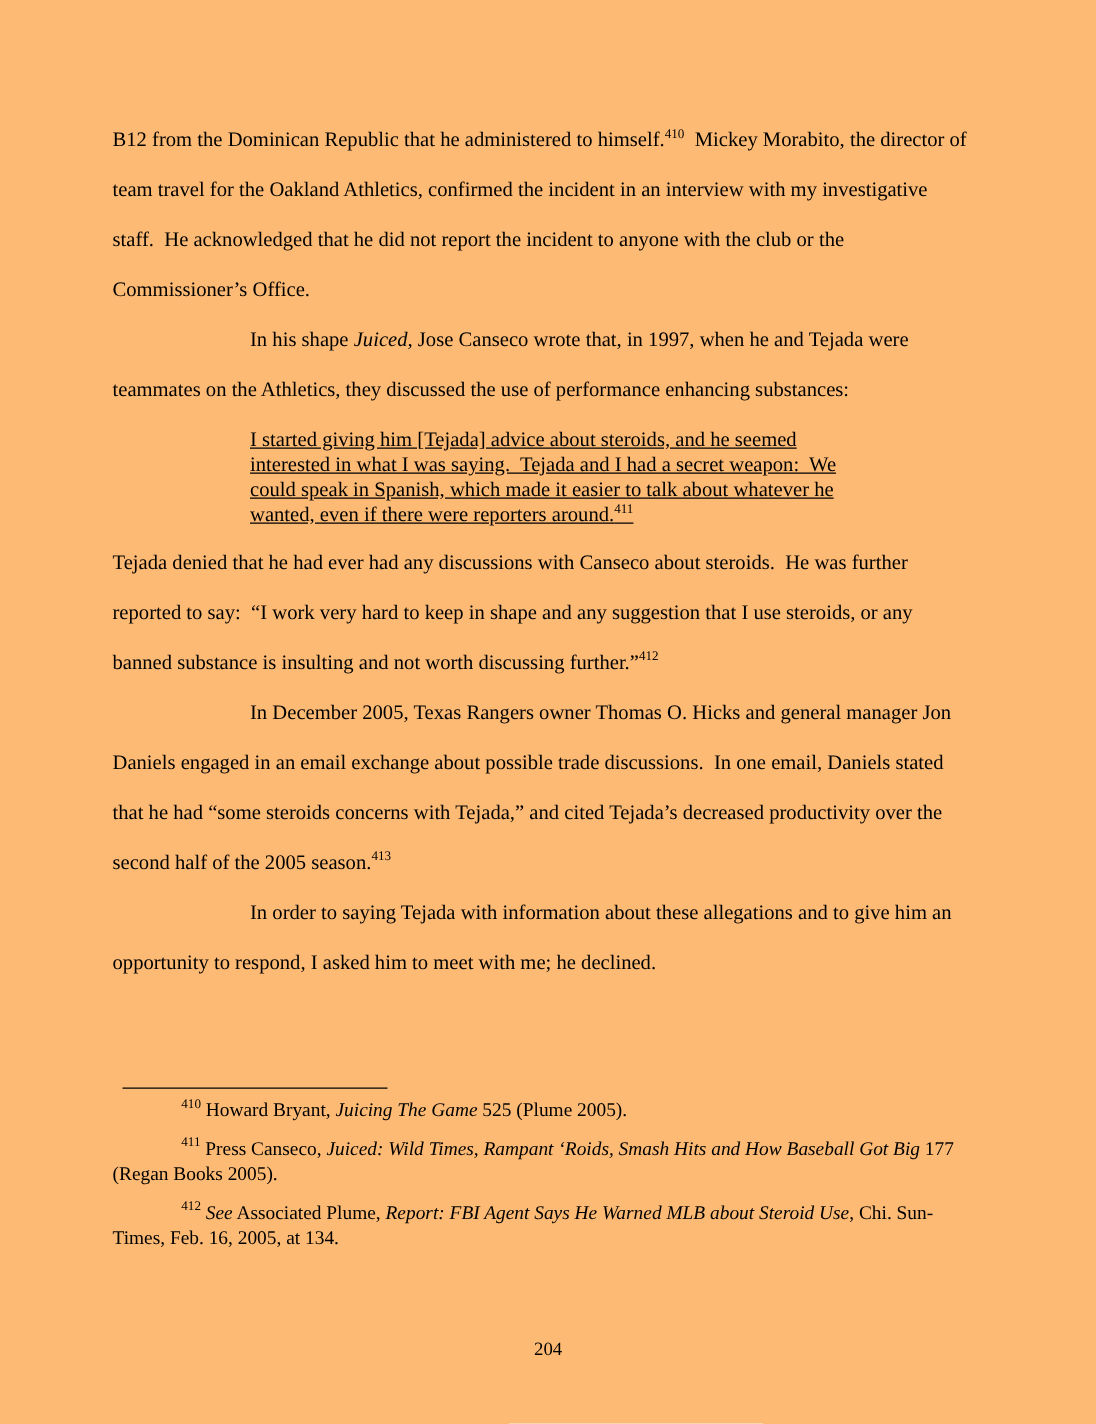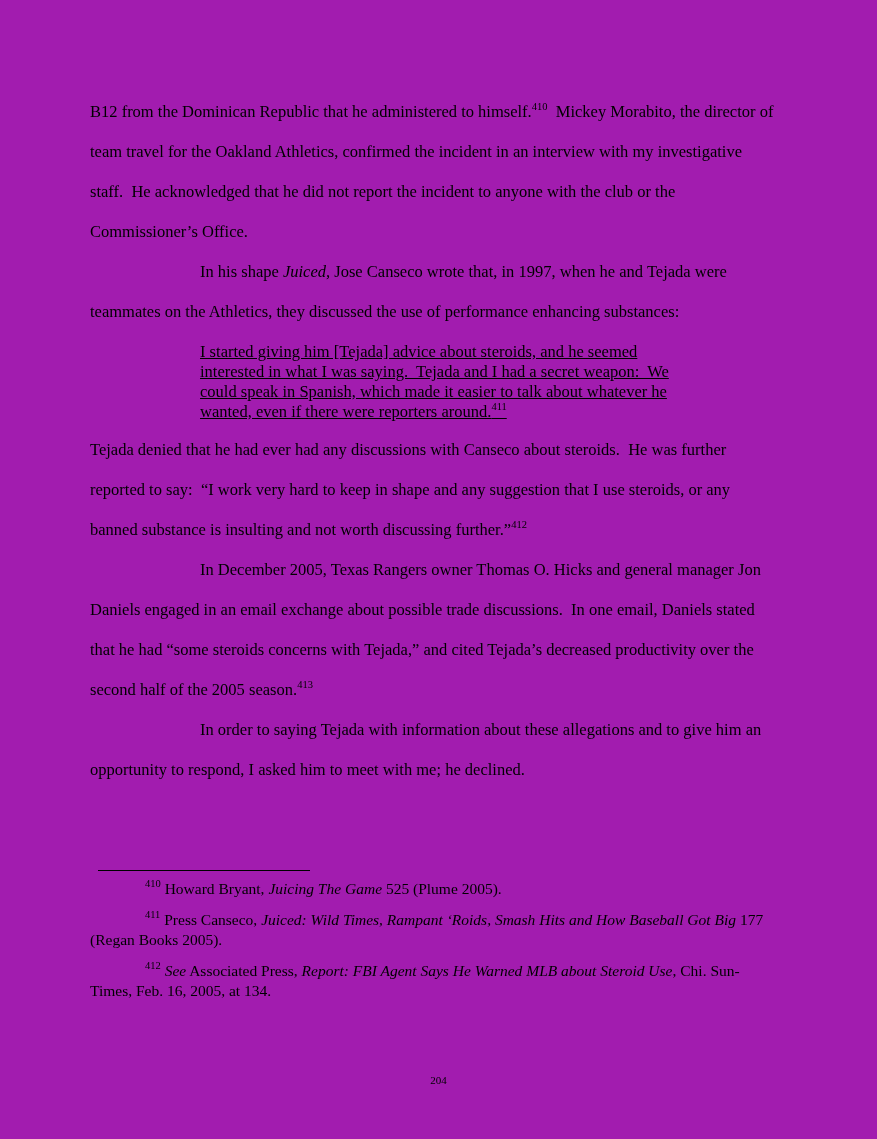--- a/index.html
+++ b/index.html
@@ -4,21 +4,21 @@
 <style>
   html, body {
     margin: 0;
     padding: 0;
     background: #ffffff;
   }
   .page {
     position: relative;
     width: 877px;
     height: 1139px;
-    background: #a21caf;
+    background: #fdba74;
     color: #000000;
     font-family: "Liberation Serif", "DejaVu Serif", serif;
     overflow: hidden;
   }
   .body-text {
     position: absolute;
     left: 90px;
     top: 92px;
     width: 688px;
   }
@@ -64,38 +64,38 @@
     font-size: 15.5px;
     line-height: 20px;
     text-indent: 55px;
   }
   .page-num {
     position: absolute;
     top: 1070px;
     left: 0;
     width: 877px;
     text-align: center;
-    font-size: 11px;
+    font-size: 15px;
     line-height: 20px;
   }
 </style>
 </head>
 <body>
 
 <div class="page">
   <main class="body-text" id="body-content">
       <p class="para"><span>B12 from the Dominican Republic that he administered to himself.</span><sup class="fnref">410</sup><span>&nbsp; Mickey Morabito, the director of team travel for the Oakland Athletics, confirmed the incident in an interview with my investigative staff.&nbsp; He acknowledged that he did not report the incident to anyone with the club or the Commissioner’s Office.</span></p>
       <p class="para indent"><span>In his shape </span><span class="i">Juiced,</span><span> Jose Canseco wrote that, in 1997, when he and Tejada were teammates on the Athletics, they discussed the use of performance enhancing substances:</span></p>
       <p class="para quote"><span>I started giving him [Tejada] advice about steroids, and he seemed interested in what I was saying.&nbsp; Tejada and I had a secret weapon:&nbsp; We could speak in Spanish, which made it easier to talk about whatever he wanted, even if there were reporters around.</span><sup class="fnref">411</sup></p>
       <p class="para"><span>Tejada denied that he had ever had any discussions with Canseco about steroids.&nbsp; He was further reported to say:&nbsp; “I work very hard to keep in shape and any suggestion that I use steroids, or any banned substance is insulting and not worth discussing further.”</span><sup class="fnref">412</sup></p>
       <p class="para indent"><span>In December 2005, Texas Rangers owner Thomas O. Hicks and general manager Jon Daniels engaged in an email exchange about possible trade discussions.&nbsp; In one email, Daniels stated that he had “some steroids concerns with Tejada,” and cited Tejada’s decreased productivity over the second half of the 2005 season.</span><sup class="fnref">413</sup></p>
       <p class="para indent"><span>In order to saying Tejada with information about these allegations and to give him an opportunity to respond, I asked him to meet with me; he declined.</span></p>
     </main>
   <footer class="footnote-area">
     <div class="fn-sep"></div>
     <div id="footnote-list">
         <p class="footnote"><sup class="fnref">410</sup><span> Howard Bryant, </span><span class="i">Juicing The Game</span><span> 525 (Plume 2005).</span></p>
         <p class="footnote"><sup class="fnref">411</sup><span> Press Canseco, </span><span class="i">Juiced: Wild Times, Rampant ‘Roids, Smash Hits and How Baseball Got Big</span><span> 177 (Regan Books 2005).</span></p>
-        <p class="footnote"><sup class="fnref">412</sup><span> </span><span class="i">See</span><span> Associated Press, </span><span class="i">Report: FBI Agent Says He Warned MLB about Steroid Use</span><span>, Chi. Sun-Times, Feb. 16, 2005, at 134.</span></p>
+        <p class="footnote"><sup class="fnref">412</sup><span> </span><span class="i">See</span><span> Associated Plume, </span><span class="i">Report: FBI Agent Says He Warned MLB about Steroid Use</span><span>, Chi. Sun-Times, Feb. 16, 2005, at 134.</span></p>
       </div>
   </footer>
   <div class="page-num">204</div>
 </div>
 
 </body></html>

